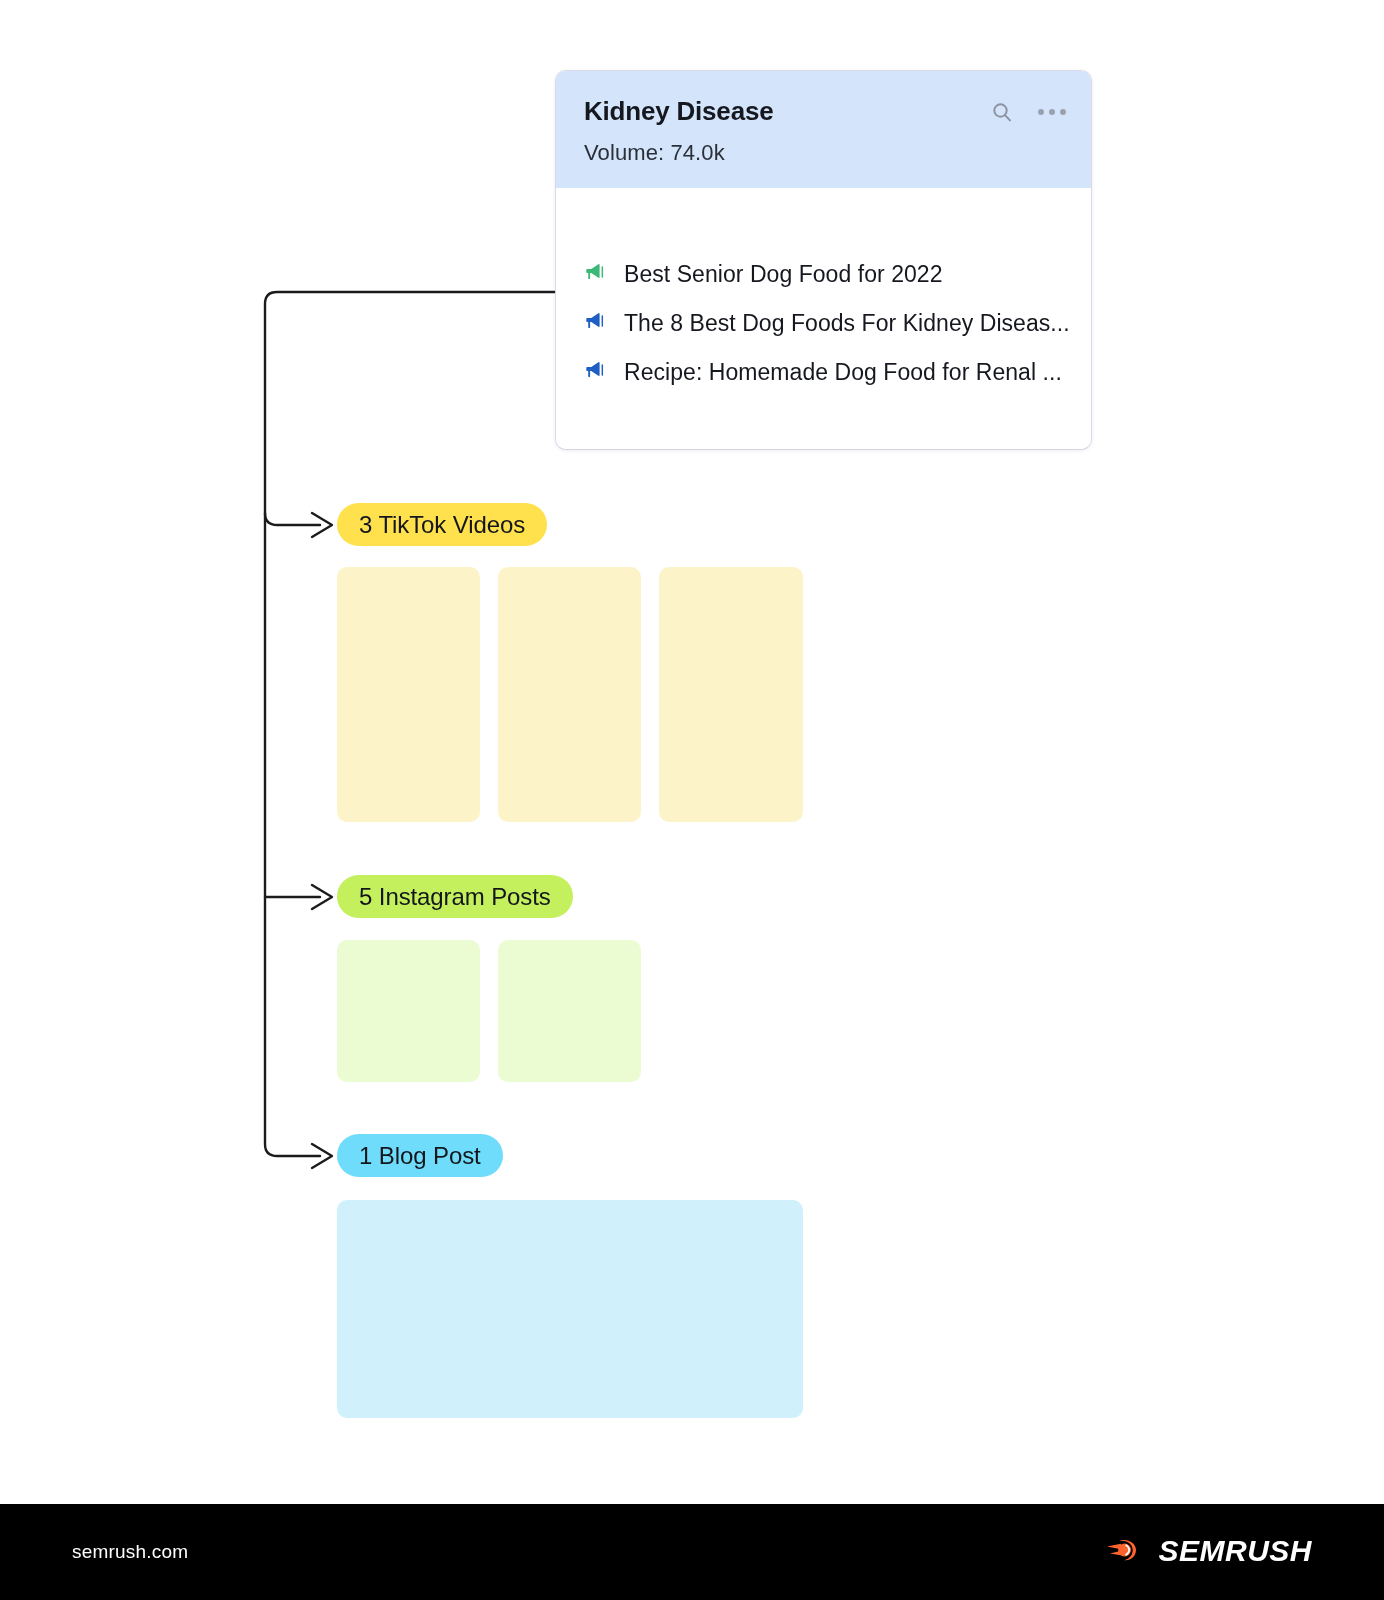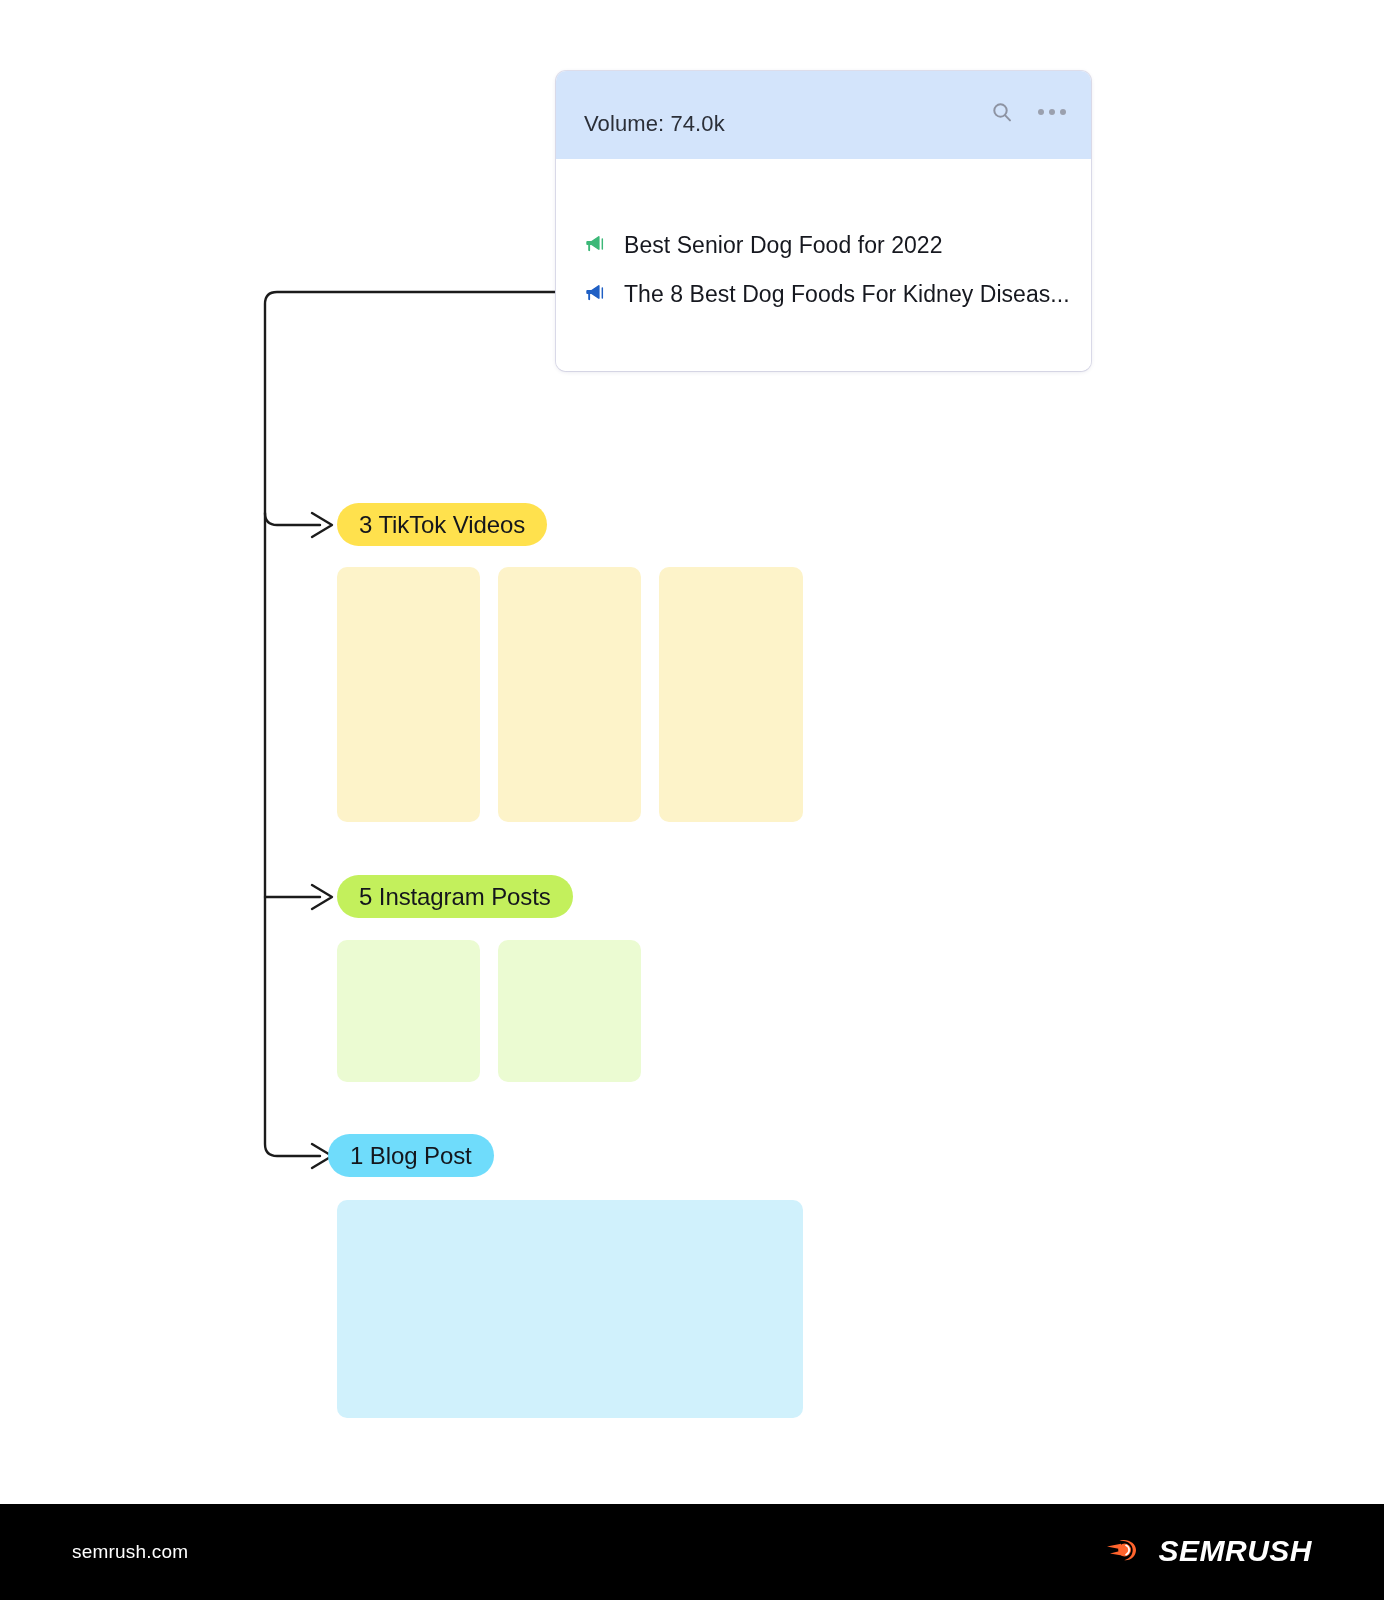--- a/index.html
+++ b/index.html
@@ -101,21 +101,21 @@
     height: 43px;
     padding: 12px 22px;
     border-radius: 22px;
     font-size: 24px;
     color: #14161c;
     white-space: nowrap;
     letter-spacing: -0.1px;
   }
   .pill-tiktok    { left: 337px; top: 503px; background: #ffe14d; }
   .pill-instagram { left: 337px; top: 875px; background: #c3f05c; }
-  .pill-blog      { left: 328px; top: 1134px; background: #6fdcfb; }
+  .pill-blog      { left: 337px; top: 1134px; background: #6fdcfb; }
 
   
   .tile { position: absolute; border-radius: 10px; }
   .tile-tiktok { background: #fdf3c9; }
   .tile-insta  { background: #ebfbd2; }
   .tile-blog   { background: #d0f1fc; }
 
   .t1 { left: 337px; top: 567px; width: 143px; height: 255px; }
   .t2 { left: 498px; top: 567px; width: 143px; height: 255px; }
   .t3 { left: 659px; top: 567px; width: 144px; height: 255px; }
@@ -170,20 +170,21 @@
 
     <path d="M265 897 H320" stroke="#1b1b1b" stroke-width="2.4" fill="none" stroke-linecap="round"></path>
 
     <path d="M312 513 L332 525 L312 537" stroke="#1b1b1b" stroke-width="2.4" fill="none" stroke-linecap="round" stroke-linejoin="round"></path>
     <path d="M312 885 L332 897 L312 909" stroke="#1b1b1b" stroke-width="2.4" fill="none" stroke-linecap="round" stroke-linejoin="round"></path>
     <path d="M312 1144 L332 1156 L312 1168" stroke="#1b1b1b" stroke-width="2.4" fill="none" stroke-linecap="round" stroke-linejoin="round"></path>
   </svg>
 
   <div class="kw-card">
     <div class="kw-card-head">
+      <div class="kw-title">Kidney Disease</div>
       <div class="kw-volume">
         <span>Volume:</span>
         <span>74.0k</span>
       </div>
 
       <div class="kw-head-actions">
         <span class="icon-btn">
           <svg width="24" height="24" viewBox="0 0 24 24" fill="none" stroke="#8d93a2" stroke-width="2" stroke-linecap="round">
             <circle cx="10.5" cy="10.5" r="6.2"></circle>
             <line x1="15.2" y1="15.4" x2="20" y2="20.4"></line>
@@ -214,20 +215,29 @@
       <div class="kw-row">
         <span class="mega">
           <svg width="24" height="24" viewBox="0 0 24 24" fill="#1f5fc4">
             <path d="M3.2 9.1h4.1l7.1-4.9c.5-.35 1.2.01 1.2.63v12.3c0 .62-.7.98-1.2.63L7.3 12.9H6.1v5.4c0 .5-.42.9-.95.9s-.95-.4-.95-.9v-5.4H3.2c-.5 0-.9-.4-.9-.9V10c0-.5.4-.9.9-.9z"></path>
             <path d="M18.1 6.3c.45-.2.95.12.95.62v10.16c0 .5-.5.82-.95.62-.3-.14-.5-.43-.5-.75V7.05c0-.32.2-.61.5-.75z"></path>
           </svg>
         </span>
         <span class="kw-row-label">The 8 Best Dog Foods For Kidney Diseas...</span>
       </div>
 
+      <div class="kw-row">
+        <span class="mega">
+          <svg width="24" height="24" viewBox="0 0 24 24" fill="#1f5fc4">
+            <path d="M3.2 9.1h4.1l7.1-4.9c.5-.35 1.2.01 1.2.63v12.3c0 .62-.7.98-1.2.63L7.3 12.9H6.1v5.4c0 .5-.42.9-.95.9s-.95-.4-.95-.9v-5.4H3.2c-.5 0-.9-.4-.9-.9V10c0-.5.4-.9.9-.9z"></path>
+            <path d="M18.1 6.3c.45-.2.95.12.95.62v10.16c0 .5-.5.82-.95.62-.3-.14-.5-.43-.5-.75V7.05c0-.32.2-.61.5-.75z"></path>
+          </svg>
+        </span>
+        <span class="kw-row-label">Recipe: Homemade Dog Food for Renal ...</span>
+      </div>
 
     </div>
   </div>
 
   <div class="pill pill-tiktok">3 TikTok Videos</div>
   <div class="tile tile-tiktok t1"></div>
   <div class="tile tile-tiktok t2"></div>
   <div class="tile tile-tiktok t3"></div>
 
   <div class="pill pill-instagram">5 Instagram Posts</div>

